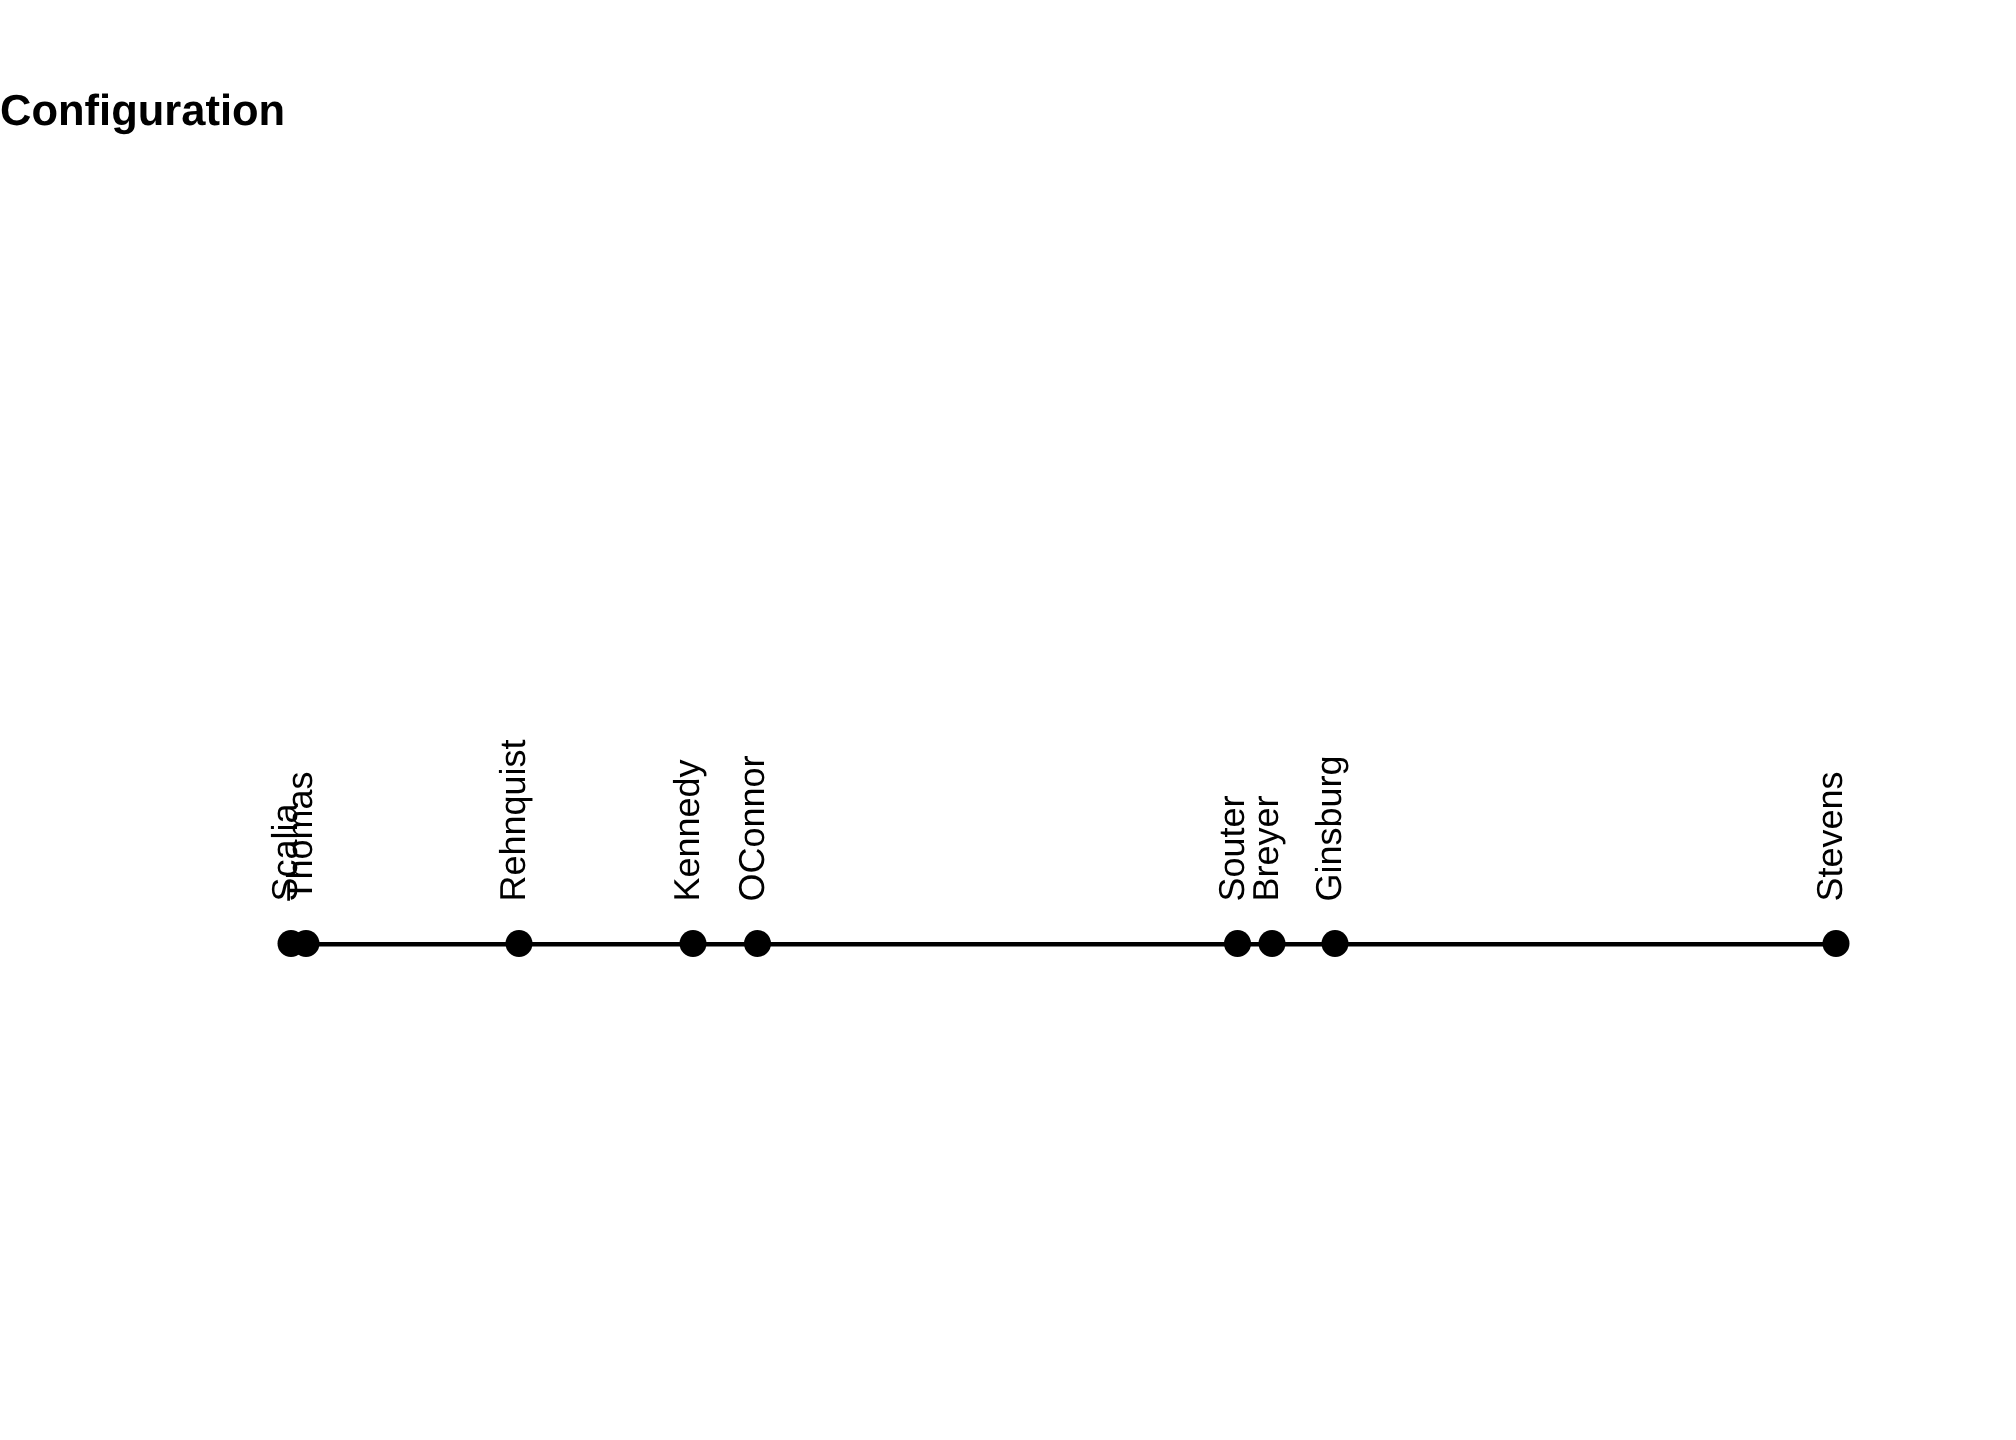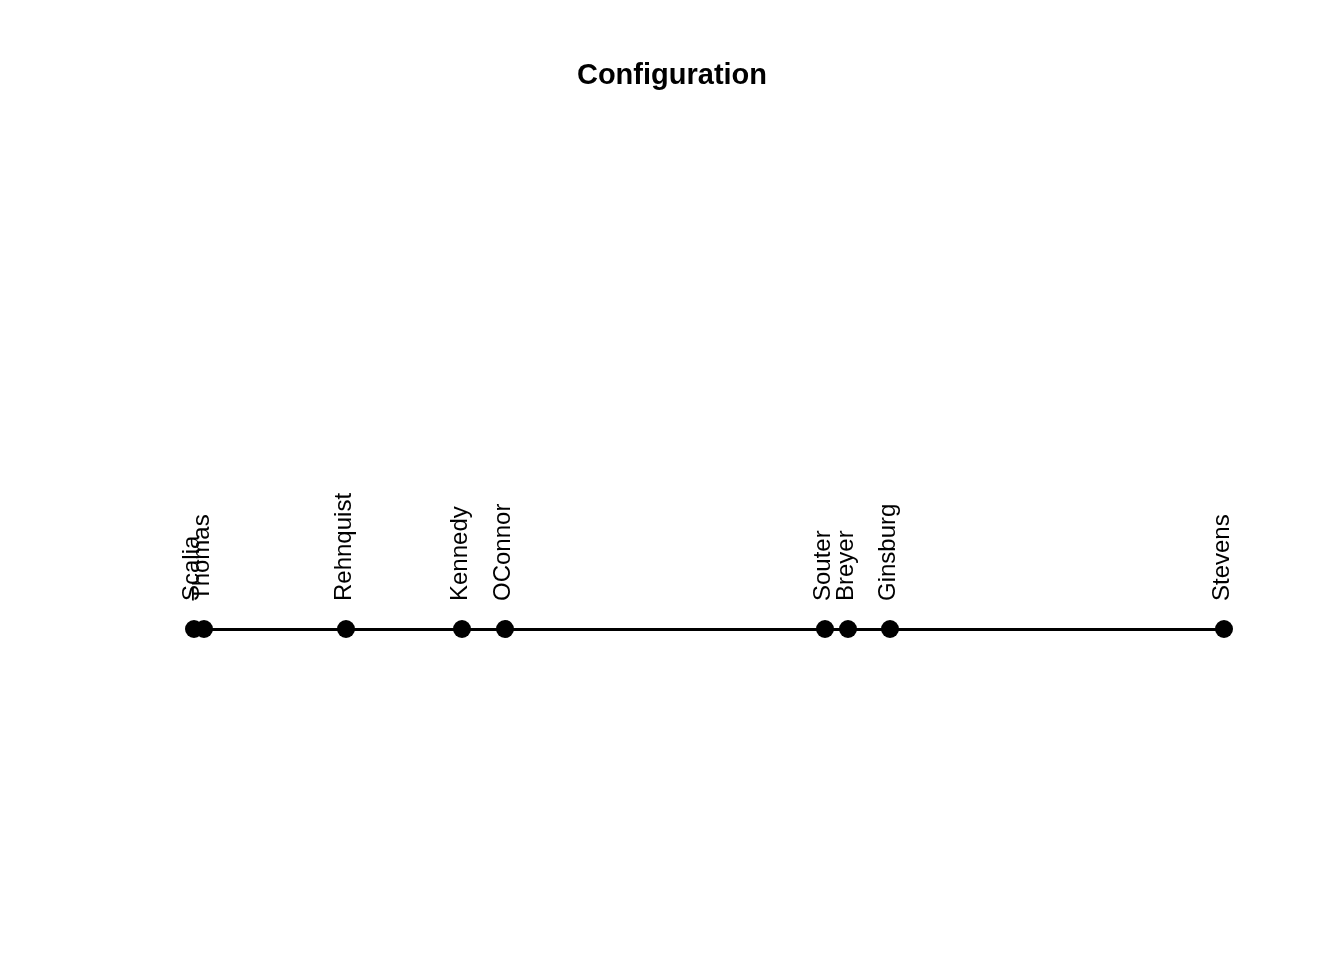--- a/index.html
+++ b/index.html
@@ -20,21 +20,21 @@
     left: 0;
     top: 0;
     width: 1344px;
     height: 960px;
   }
   #chart-title {
     position: absolute;
     left: 0;
     top: 58px;
     width: 1344px;
-    text-align: center;
+    text-align: left;
     font-family: "Liberation Sans", sans-serif;
     font-size: 29px;
     font-weight: bold;
     letter-spacing: 0px;
     color: #000000;
     white-space: nowrap;
   }
   #axis-layer {
     position: absolute;
     left: 0;

